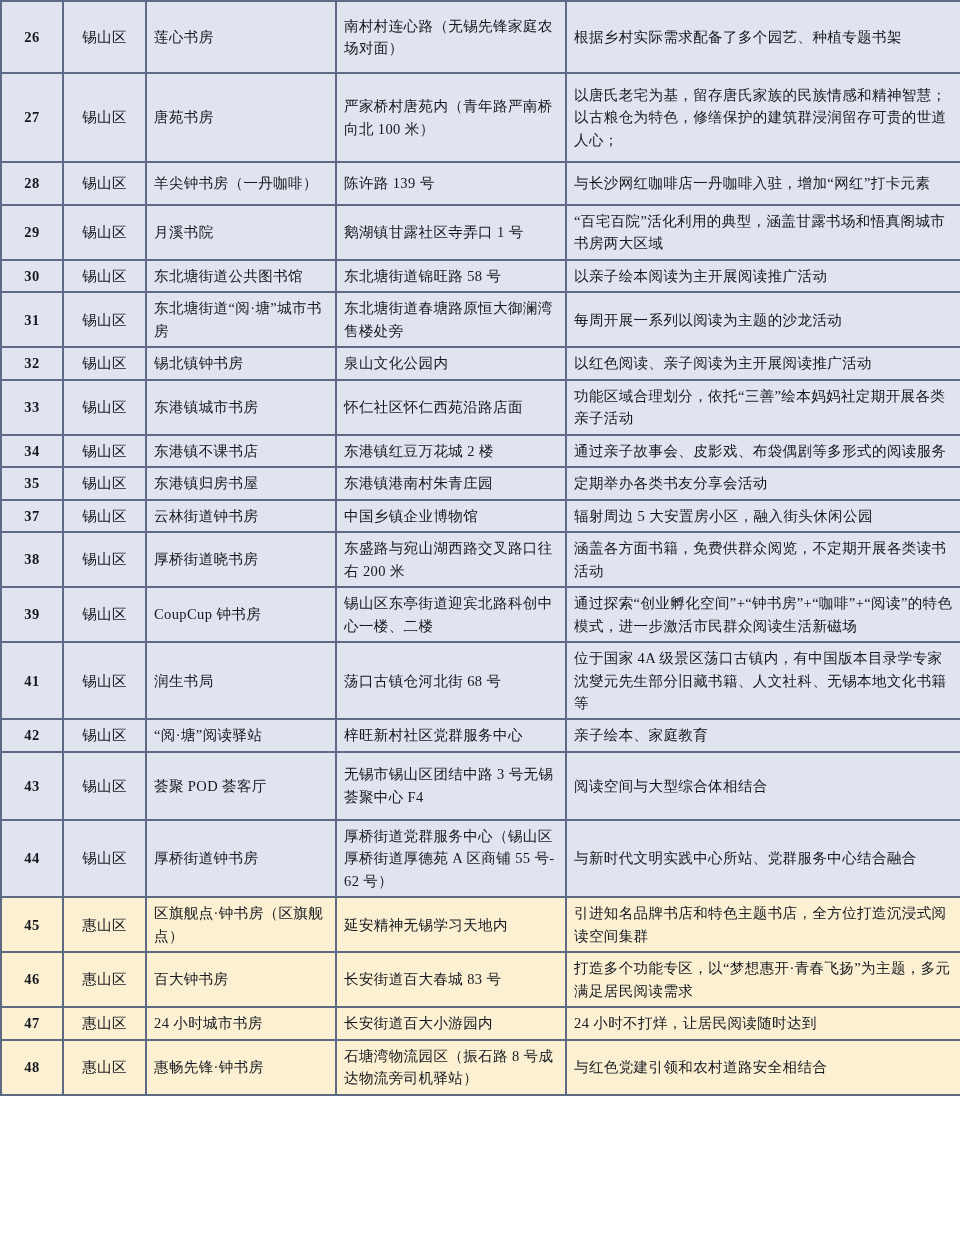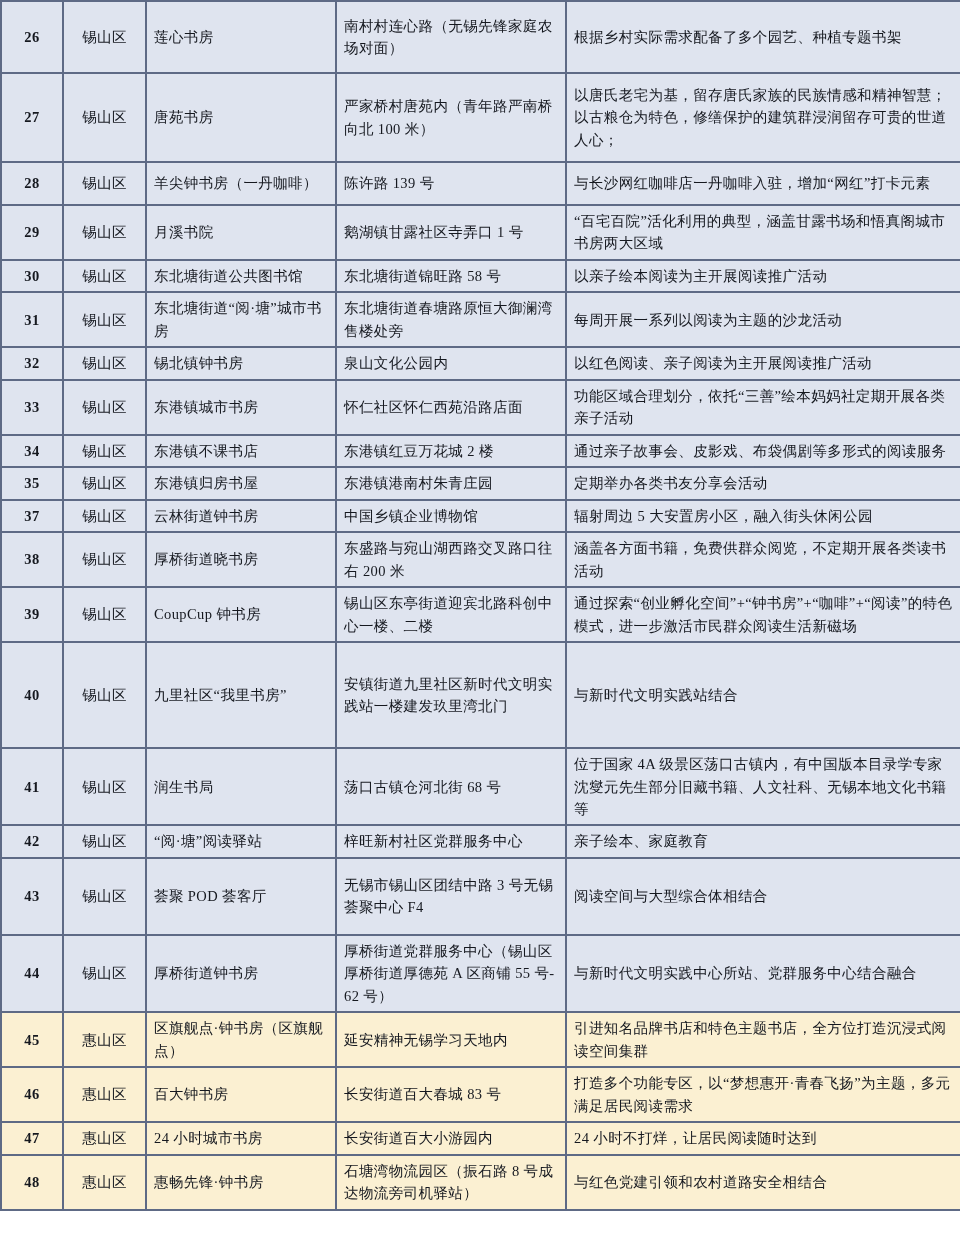--- a/index.html
+++ b/index.html
@@ -150,42 +150,35 @@
           <td class="addr">东盛路与宛山湖西路交叉路口往右 200 米</td>
           <td class="desc">涵盖各方面书籍，免费供群众阅览，不定期开展各类读书活动</td>
         </tr>
         <tr class="band-a" style="height: 39px;">
           <td class="idx">39</td>
           <td class="dist">锡山区</td>
           <td class="name">CoupCup 钟书房</td>
           <td class="addr">锡山区东亭街道迎宾北路科创中心一楼、二楼</td>
           <td class="desc">通过探索“创业孵化空间”+“钟书房”+“咖啡”+“阅读”的特色模式，进一步激活市民群众阅读生活新磁场</td>
         </tr>
-        <tr class="band-a" style="height: 106px;">
-          <td class="idx">40</td>
-          <td class="dist">锡山区</td>
-          <td class="name">九里社区“我里书房”</td>
-          <td class="addr">安镇街道九里社区新时代文明实践站一楼建发玖里湾北门</td>
-          <td class="desc">与新时代文明实践站结合</td>
-        </tr>
         <tr class="band-a" style="height: 72px;">
           <td class="idx">41</td>
           <td class="dist">锡山区</td>
           <td class="name">润生书局</td>
           <td class="addr">荡口古镇仓河北街 68 号</td>
           <td class="desc">位于国家 4A 级景区荡口古镇内，有中国版本目录学专家沈燮元先生部分旧藏书籍、人文社科、无锡本地文化书籍等</td>
         </tr>
         <tr class="band-a" style="height: 28px;">
           <td class="idx">42</td>
           <td class="dist">锡山区</td>
           <td class="name">“阅·塘”阅读驿站</td>
           <td class="addr">梓旺新村社区党群服务中心</td>
           <td class="desc">亲子绘本、家庭教育</td>
         </tr>
-        <tr class="band-a" style="height: 77px;">
+        <tr class="band-a" style="height: 68px;">
           <td class="idx">43</td>
           <td class="dist">锡山区</td>
           <td class="name">荟聚 POD 荟客厅</td>
           <td class="addr">无锡市锡山区团结中路 3 号无锡荟聚中心 F4</td>
           <td class="desc">阅读空间与大型综合体相结合</td>
         </tr>
         <tr class="band-a" style="height: 62px;">
           <td class="idx">44</td>
           <td class="dist">锡山区</td>
           <td class="name">厚桥街道钟书房</td>

